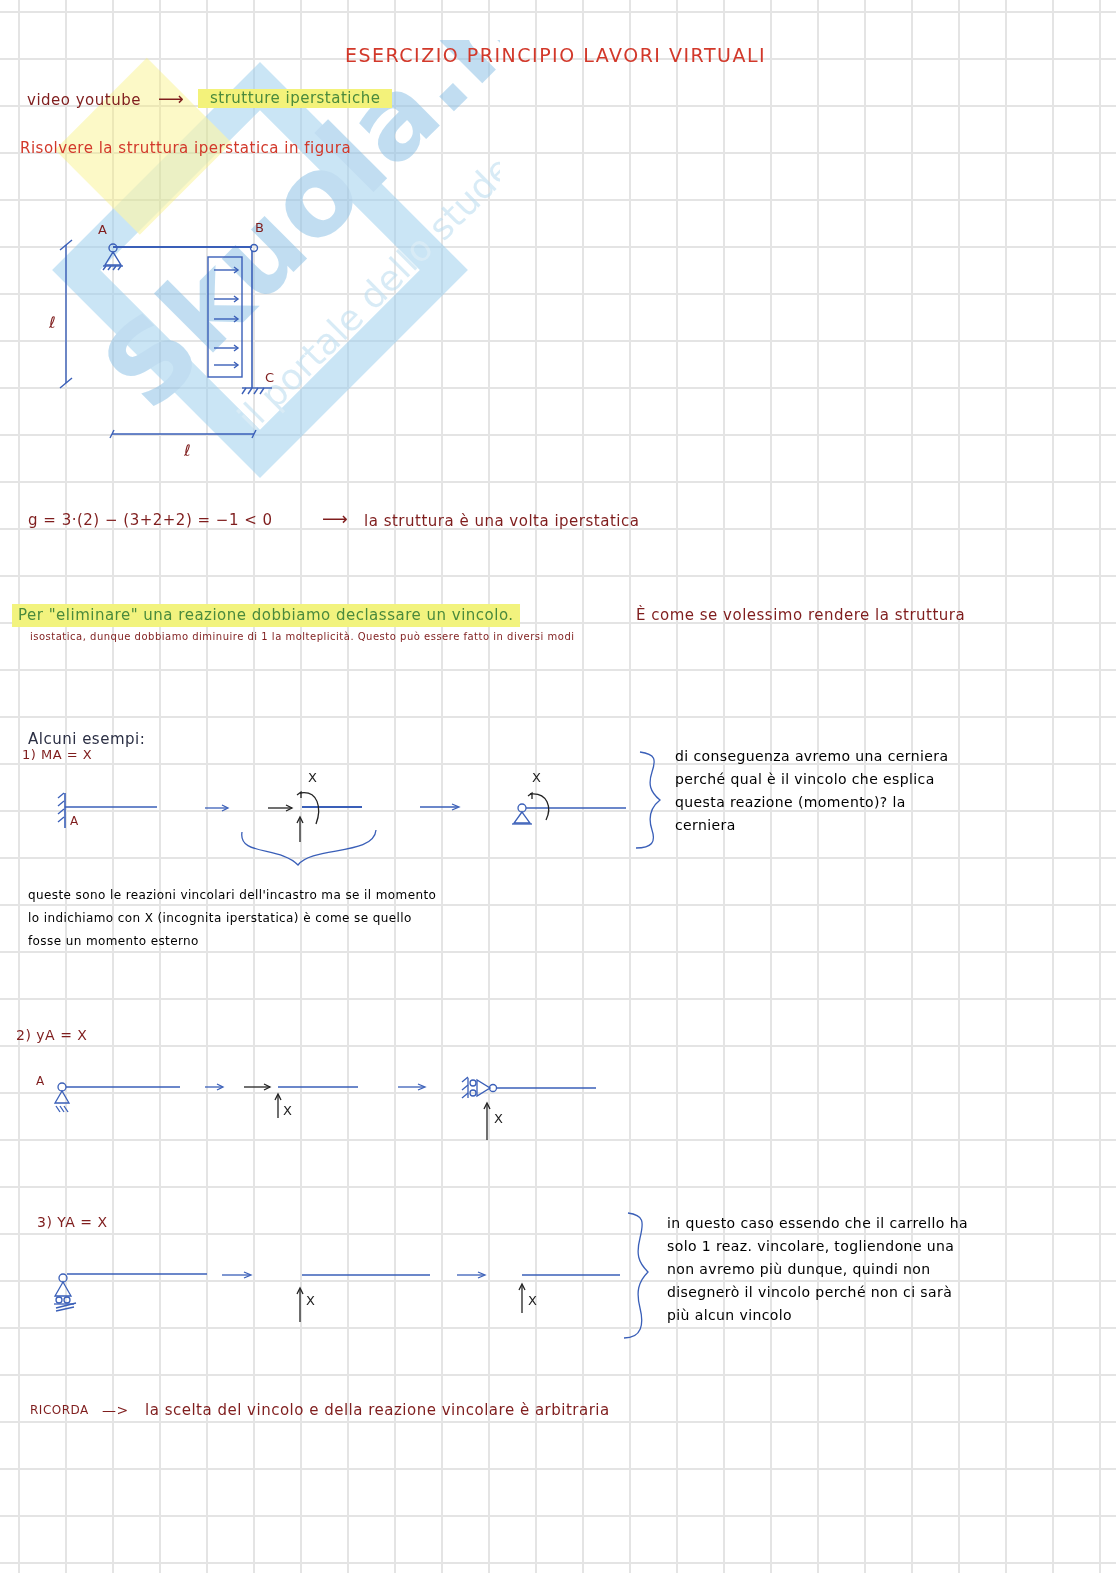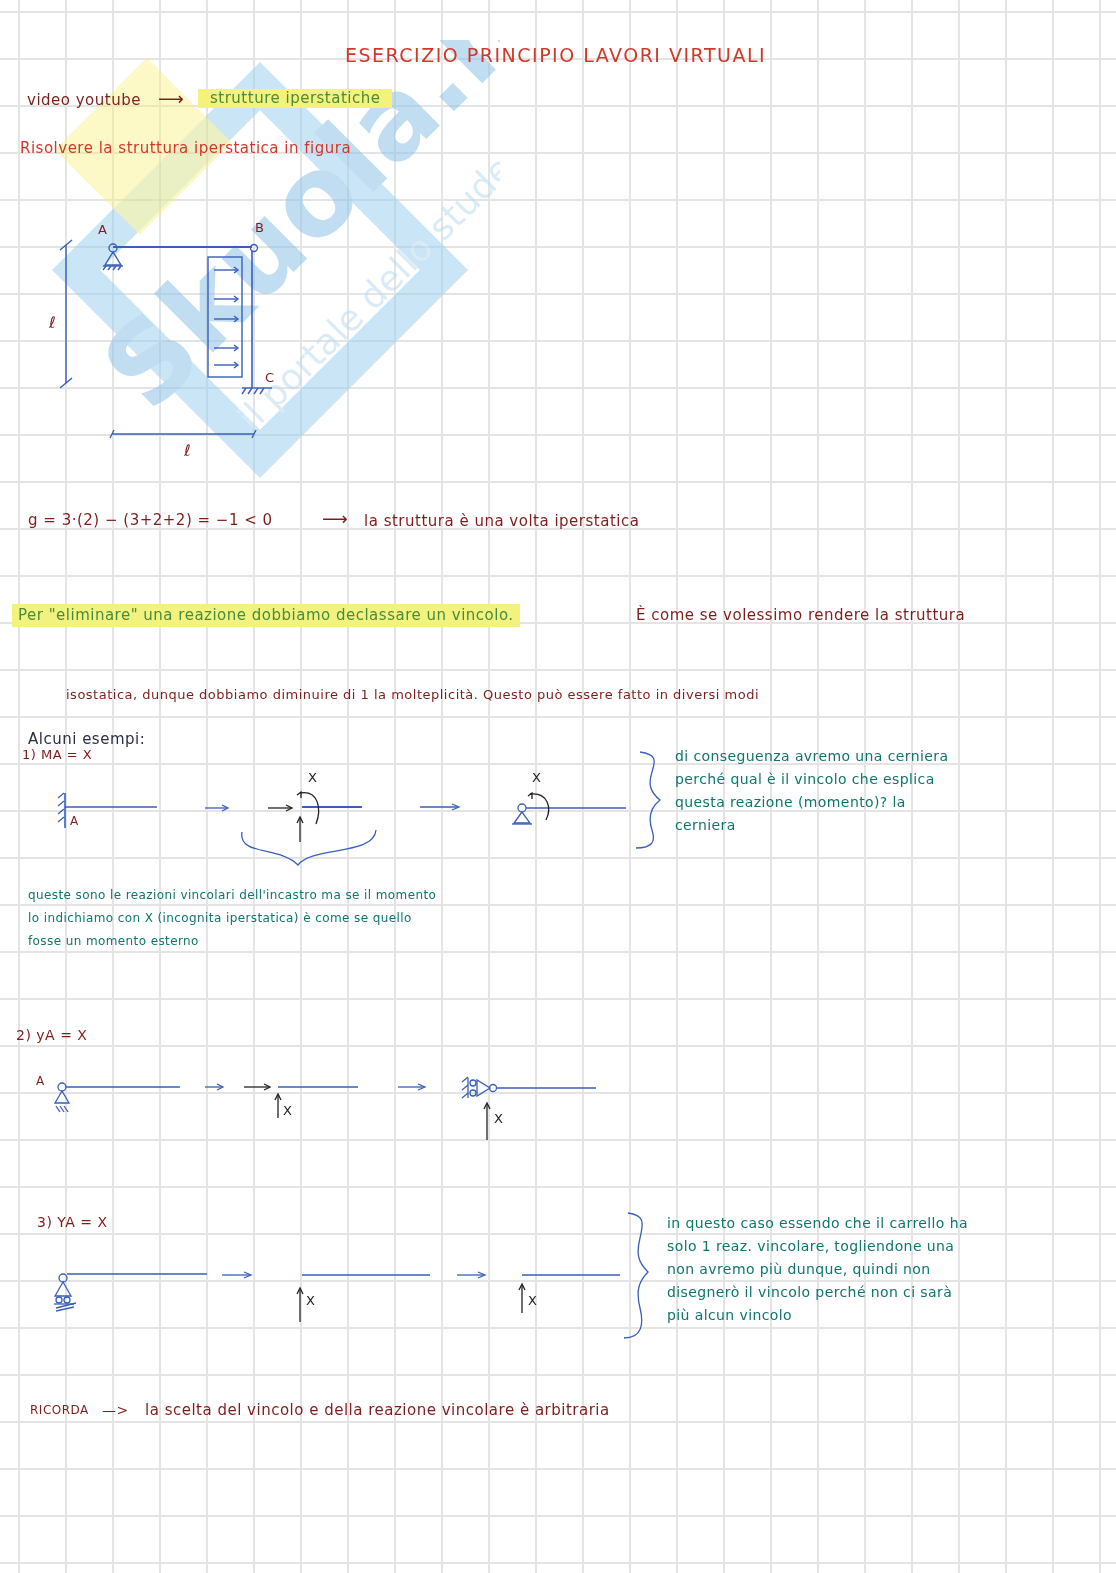--- a/index.html
+++ b/index.html
@@ -14,21 +14,21 @@
     font-family:"DejaVu Sans", sans-serif;
   }
   .t { position:absolute; white-space:nowrap; font-size:15px; letter-spacing:0.5px; line-height:1; }
   .blue { color:#7f1d1d; }
   .red { color:#d2382a; }
   .green { color:#4a8a3c; }
   .hl { background:#f3f27a; padding:2px 12px; }
   .hl-green { background:#f2f37e; }
   svg.fig { position:absolute; left:0; top:0; overflow:visible; }
   .watermark { position:absolute; left:20px; top:40px; width:480px; height:460px; pointer-events:none; opacity:0.55; }
-  .para { position:absolute; font-size:15px; line-height:23px; letter-spacing:0.4px; color:#0f766e; white-space:nowrap; }
+  .para { position:absolute; font-size:15px; line-height:23px; letter-spacing:0.4px; color:#000000; white-space:nowrap; }
 </style>
 </head>
 <body>
 
 <svg class="watermark" viewBox="0 0 480 460">
   <g transform="rotate(-45 240 230)">
     <rect x="110" y="100" width="260" height="260" fill="none" stroke="#9fd0ee" stroke-width="34"></rect>
     <rect x="180" y="0" width="130" height="120" fill="#f7ee6e" opacity="0.7"></rect>
     <text x="60" y="255" font-family="DejaVu Sans, sans-serif" font-weight="bold" font-size="110" fill="#8fc3e6">Skuola.net</text>
     <text x="120" y="340" font-family="DejaVu Sans, sans-serif" font-size="36" fill="#b9dcef">il portale dello studente</text>
@@ -93,21 +93,21 @@
 <div class="t blue" style="left:265px; top:371px; font-size:13px;">C</div>
 <div class="t blue" style="left:49px; top:315px; font-size:16px; font-style:italic;">ℓ</div>
 <div class="t blue" style="left:184px; top:443px; font-size:16px; font-style:italic;">ℓ</div>
 
 <div class="t blue" style="left:28px; top:513px; font-size:15px;">g = 3·(2) − (3+2+2) = −1 &lt; 0</div>
 <div class="t blue" style="left:322px; top:510px; font-size:18px;">⟶</div>
 <div class="t blue" style="left:364px; top:514px;">la struttura è una volta iperstatica</div>
 
 <div class="t hl hl-green green" style="left:12px; top:604px; padding:4px 6px;">Per "eliminare" una reazione dobbiamo declassare un vincolo.</div>
 <div class="t blue" style="left:636px; top:608px;">È come se volessimo rendere la struttura</div>
-<div class="t blue" style="left:30px; top:688px; font-size:13px;margin-left:36px;">isostatica, dunque dobbiamo diminuire di 1 la molteplicità. Questo può essere fatto in diversi modi</div>
+<div class="t blue" style="left:30px; top:632px; font-size:10px;">isostatica, dunque dobbiamo diminuire di 1 la molteplicità. Questo può essere fatto in diversi modi</div>
 <div class="t" style="left:28px; top:732px; color:#2b2f44;">Alcuni esempi:</div>
 
 <div class="t blue" style="left:22px; top:748px; font-size:13px;">1)  MA = X</div>
 <svg class="fig" width="1116" height="1573">
   <g stroke="#3a5fb8" fill="none" stroke-width="1.3">
 
     <line x1="65" y1="793" x2="65" y2="828" stroke-width="1.6"></line>
     <line x1="58" y1="798" x2="64" y2="793"></line>
       <line x1="58" y1="806" x2="64" y2="801"></line>
       <line x1="58" y1="814" x2="64" y2="809"></line>

